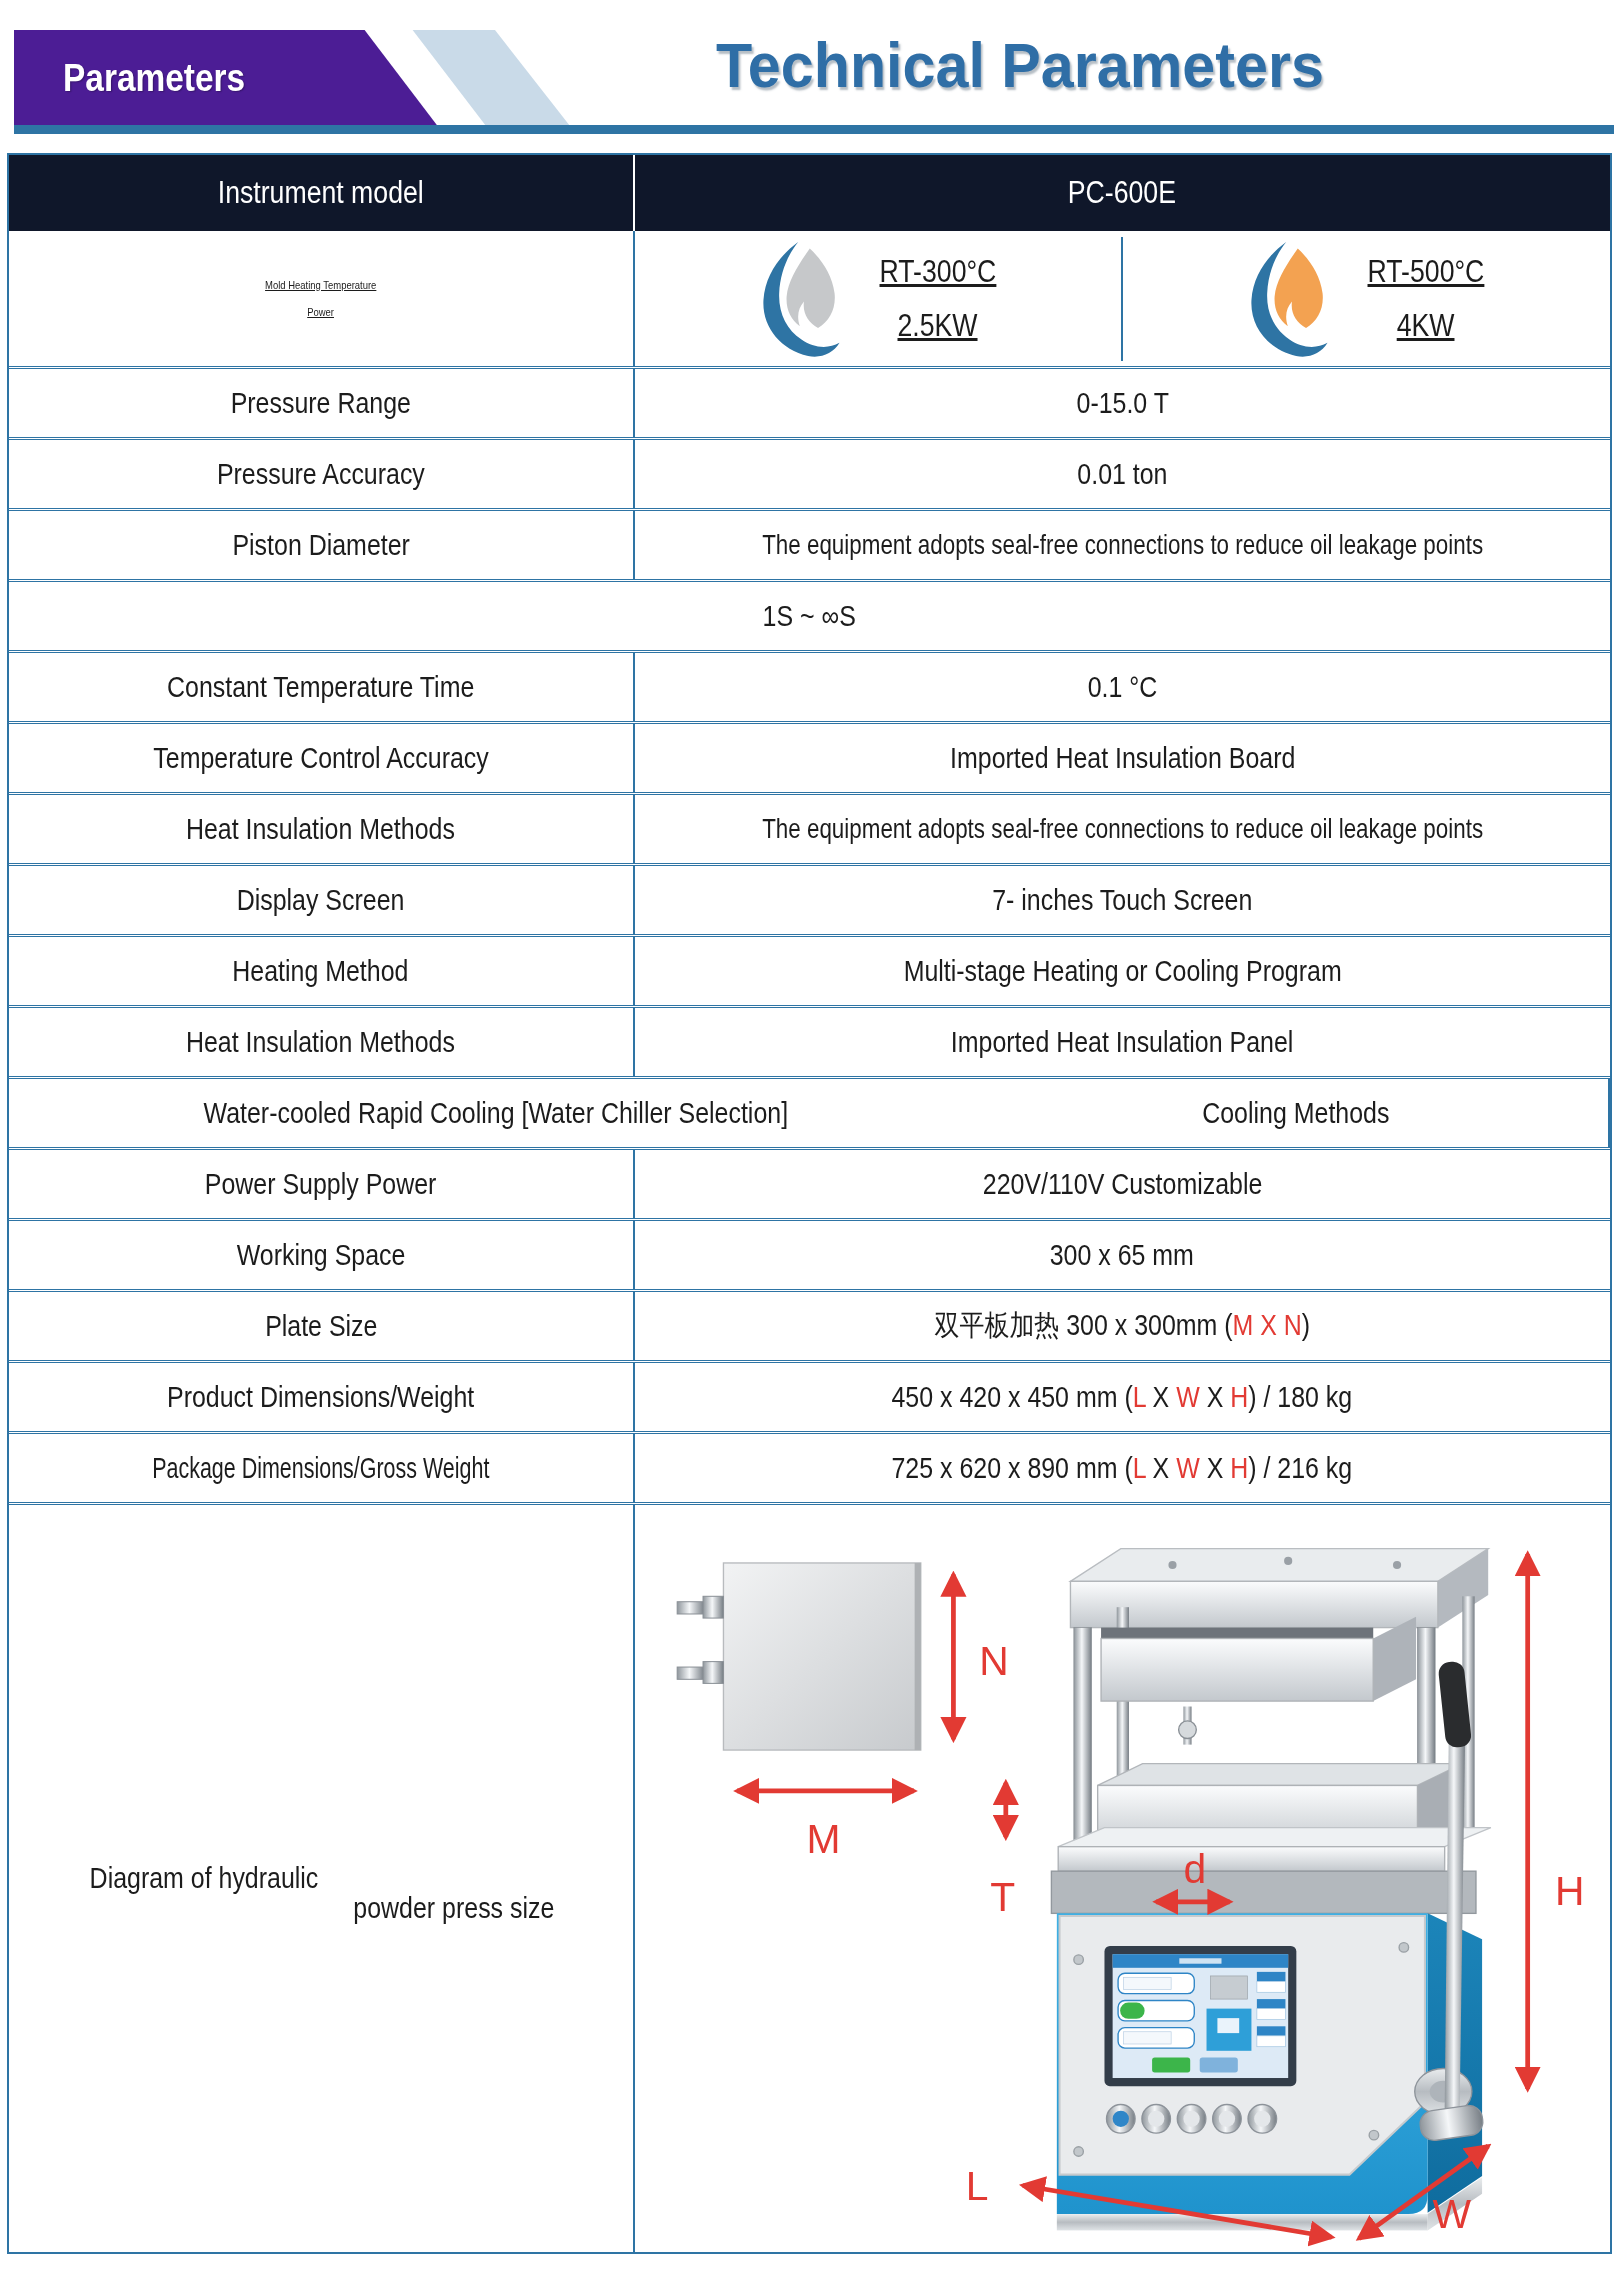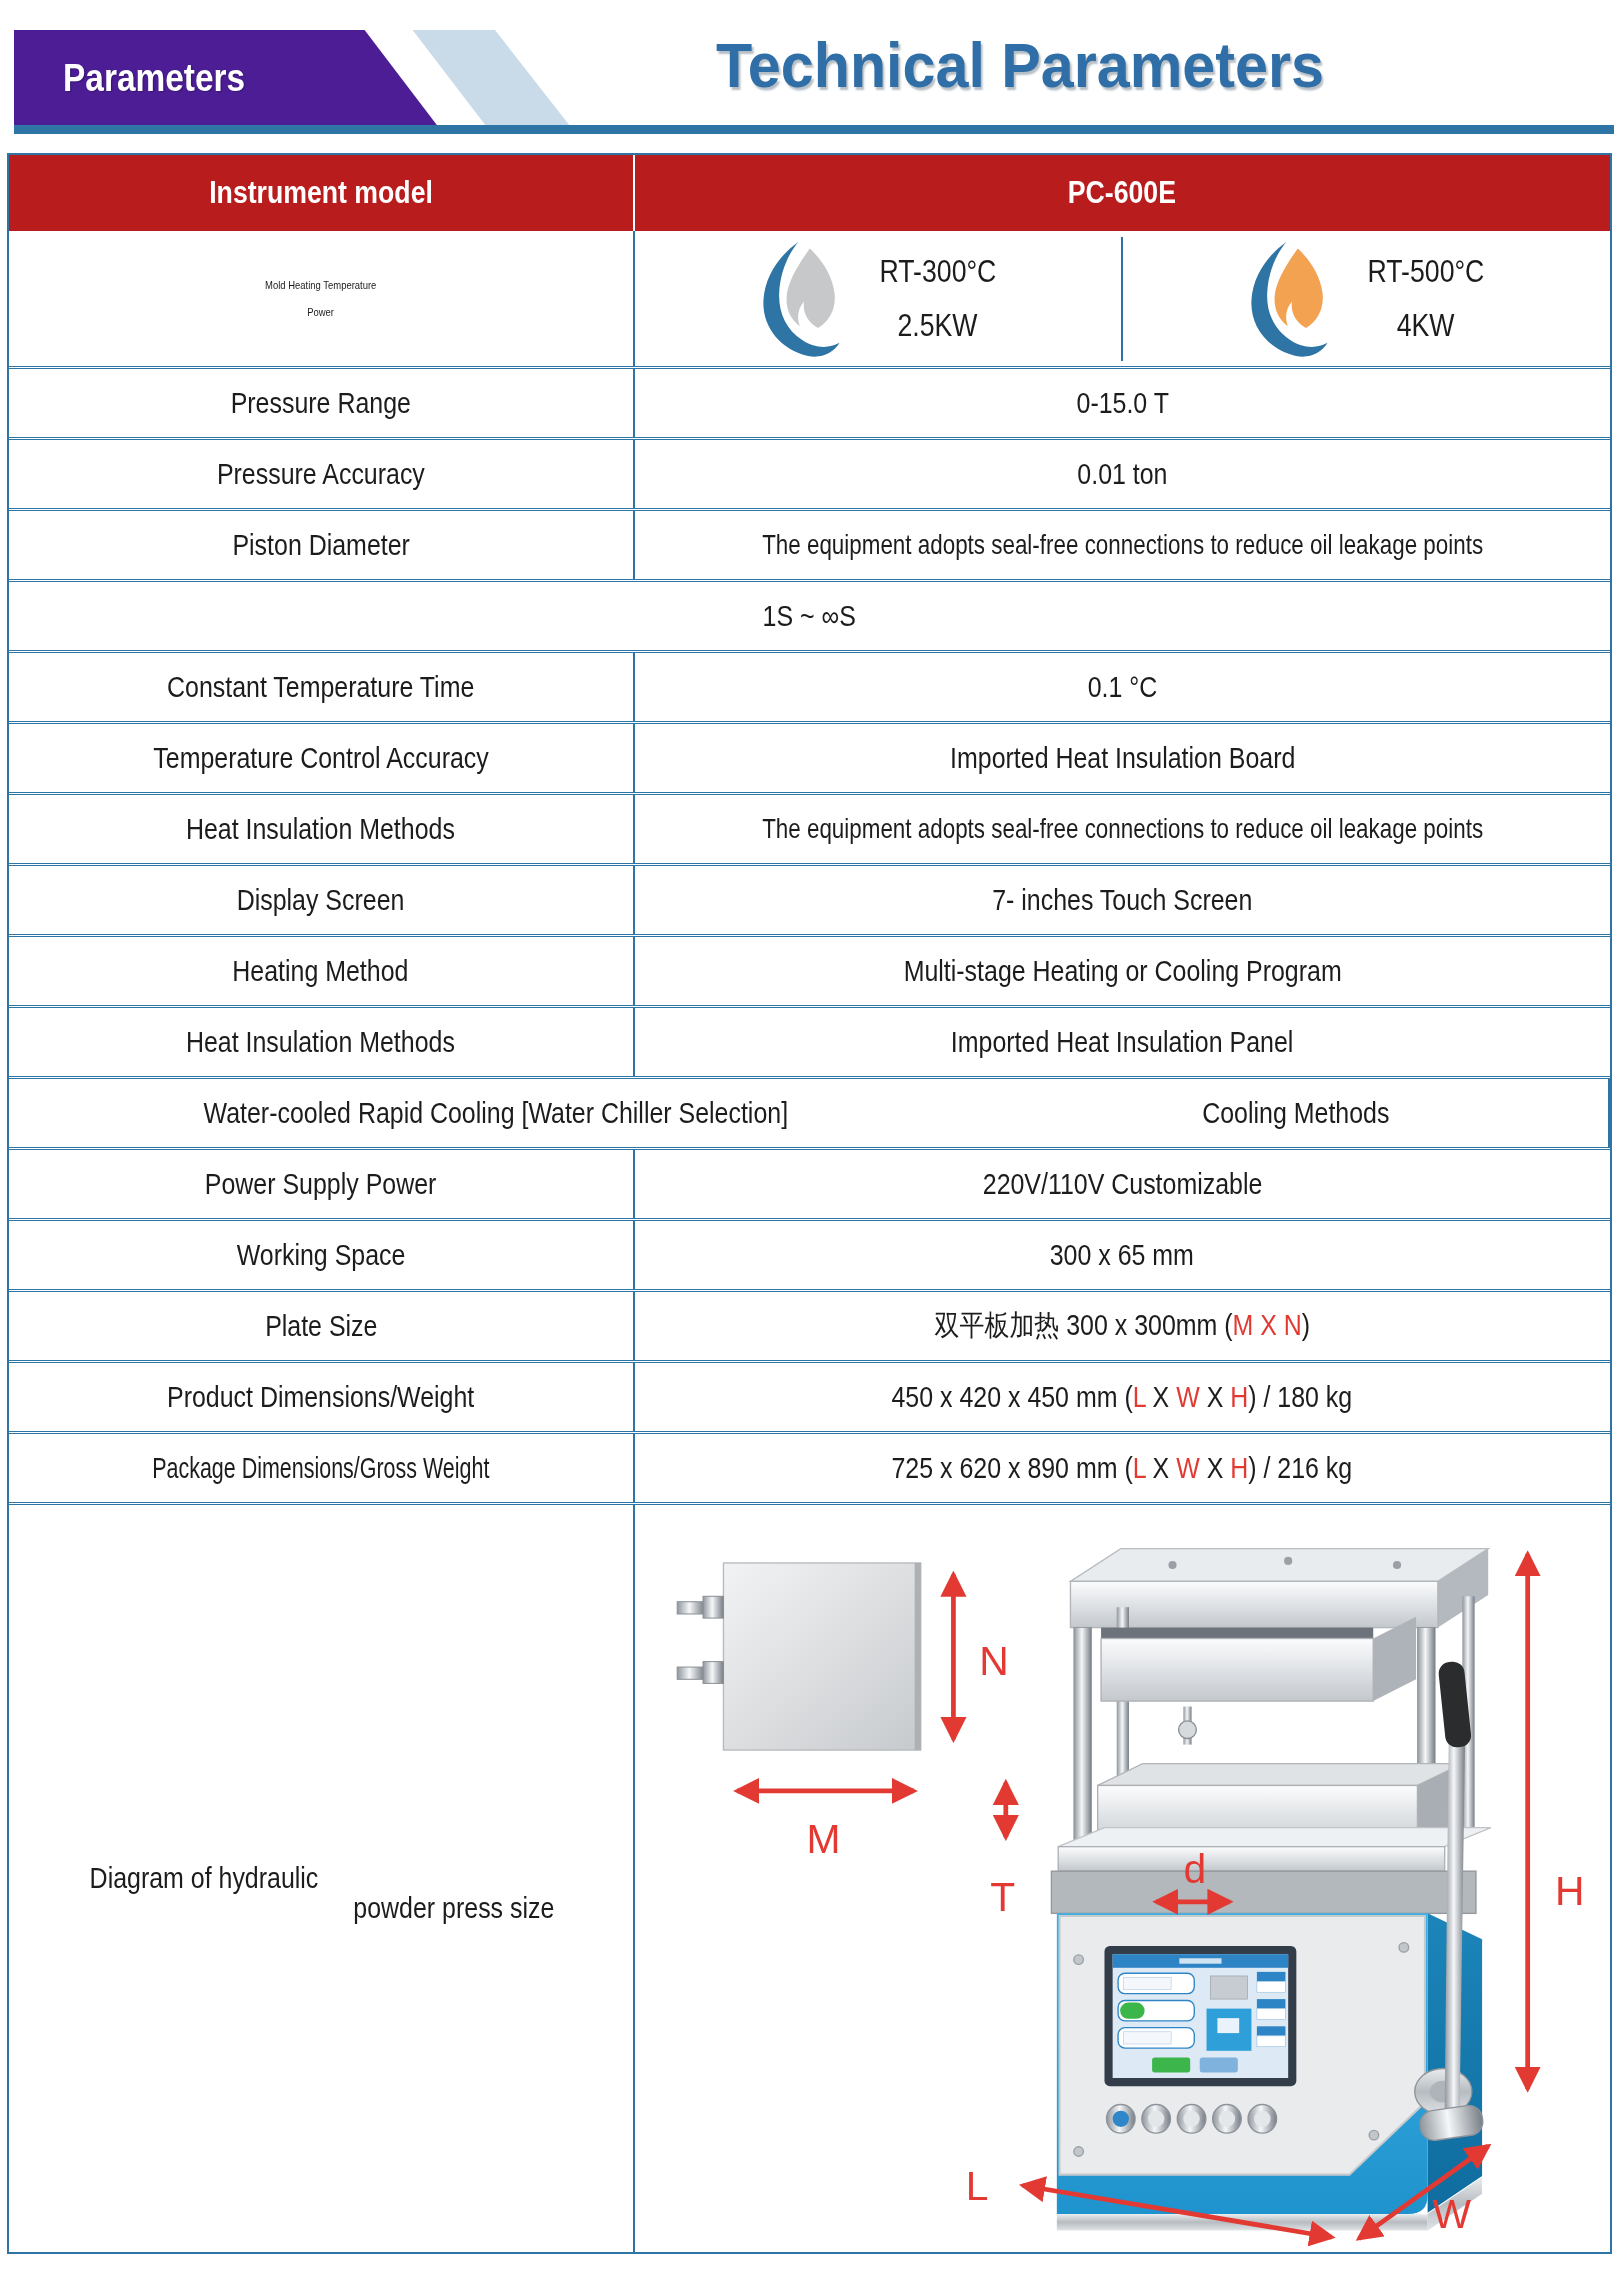--- a/index.html
+++ b/index.html
@@ -32,24 +32,24 @@
   }
   
   .ptable {
     position:absolute; left:6.8px; top:153px; width:1605px;
     border:2px solid #2E74A4; box-sizing:border-box; background:#fff;
   }
   .row { display:flex; width:100%; box-sizing:border-box; }
   .cell { display:flex; align-items:center; justify-content:center; box-sizing:border-box; overflow:hidden; }
   .lcell { width:626px; flex:none; border-right:2px solid #2E74A4; }
   .rcell { flex:1; }
-  .hrow  { height:76px; background:#b91c1c; color:#fff;font-weight:bold; }
+  .hrow  { height:76px; background:#0f172a; color:#fff; }
   .hrow .lcell { border-right:2px solid #ffffff; }
   .hrow .cell { font-size:31px; }
-  .frow  { height:135px; }
+  .frow  { height:135px;text-decoration:underline; }
   .prow  { height:71px; border-top:3.4px double #2E74A4; font-size:29px; }
   .drow  { height:750px; border-top:3.4px double #2E74A4; }
   .t      { display:inline-block; white-space:nowrap; transform:scaleX(.86); transform-origin:center; }
   .t-narrow { transform:scaleX(.80); font-size:28px; }
   .t-mid  { transform:scaleX(.74); }
   .red    { color:#E23A33; }
   
   .fhalf { flex:1; display:flex; align-items:center; justify-content:center; gap:18px; }
   .fhalf + .fhalf { border-left:2px solid #2E74A4; }
   .flame-svg { width:101px; height:124px; flex:none; }

